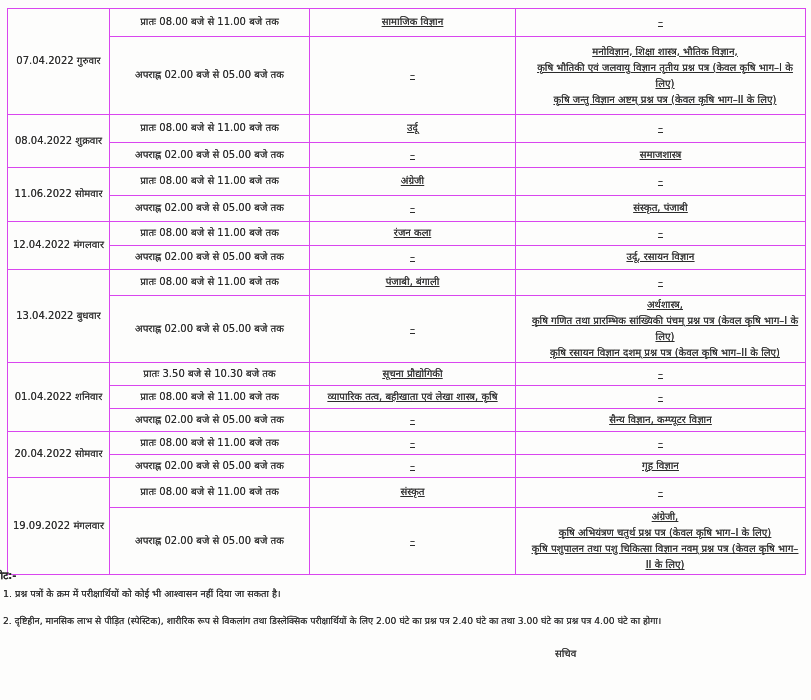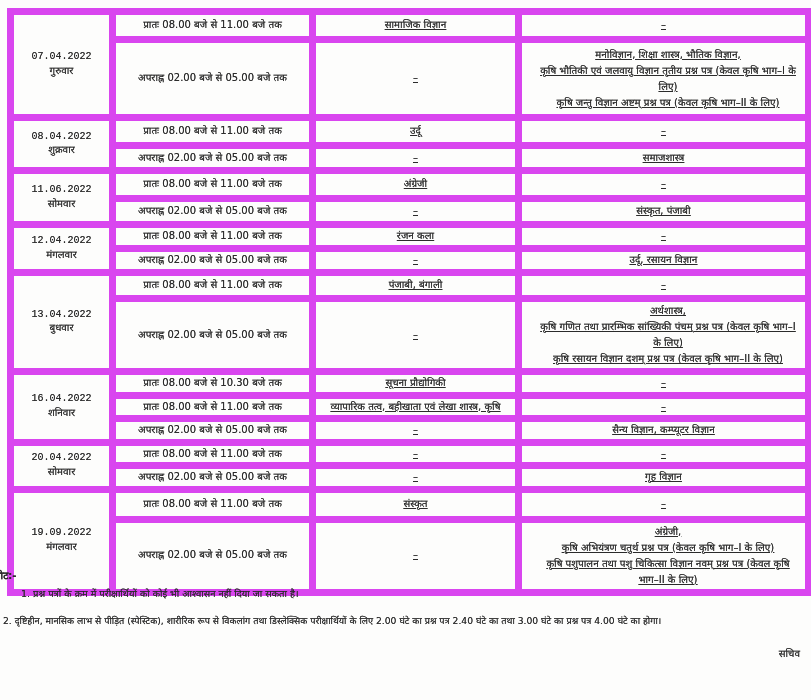--- a/index.html
+++ b/index.html
@@ -6,42 +6,42 @@
   html,body { width:811px; height:700px; overflow:hidden; background:#ffffff; }
   body { font-family:"DejaVu Sans", sans-serif; color:#2b2b2b; }
   .page { position:relative; width:811px; height:700px; background:#fdfdfc; }
   .scan { text-shadow:0 0 0.45px rgba(40,40,40,.75); }
 
   table.tt {
     position:absolute; left:7px; top:8px; width:798px;
     border-collapse:collapse; table-layout:fixed;
   }
   table.tt td {
-    border:7px solid #d946ef;
+    border:1px solid #d946ef;
     vertical-align:middle;
     text-align:center;
     font-size:10px;
     line-height:1.45;
     padding:1px 4px;
     overflow:hidden;
   }
-  td.c-date { font-size:10px;font-family:Liberation Mono, monospace; }
+  td.c-date { font-size:10px; }
   td.c-time { font-size:10px; }
   td.c-sub  { font-size:10px;text-decoration:underline; }
   .big-cell div { text-align:center;margin-left:9px; }
   .subject-line { line-height:1.6; }
 
   tr.h28{height:28px} tr.h78{height:78px} tr.h25{height:25px} tr.h26{height:26px}
   tr.h24{height:24px} tr.h67{height:67px} tr.h23{height:23px} tr.h30{height:30px}
   tr.h60{height:60px}
 
   .note-label { position:absolute; left:-5px; top:568px; font-size:10px; font-weight:bold; }
-  .note-1 { position:absolute; left:3px; top:587px; width:790px; font-size:9.5px;margin-left:18px; }
+  .note-1 { position:absolute; left:3px; top:587px; width:790px; font-size:9.5px; }
   .note-2 { position:absolute; left:3px; top:614px; width:808px; font-size:9.2px; white-space:nowrap; }
-  .signature { position:absolute; left:555px; top:644px; width:245px; text-align:right; font-size:10px; line-height:1.9; }
+  .signature { position:absolute; left:555px; top:644px; width:245px; text-align:left; font-size:10px; line-height:1.9; }
 </style>
 </head>
 <body>
 
 <div class="page scan">
 
   <table class="tt">
     <colgroup>
       <col style="width:102px">
         <col style="width:200px">
@@ -112,22 +112,22 @@
         <td class="c-time">अपराह्न 02.00 बजे से 05.00 बजे तक</td>
         <td class="c-sub">–</td>
         <td class="c-sub big-cell">
           <div class="subject-line">अर्थशास्त्र,</div>
           <div class="subject-line">कृषि गणित तथा प्रारम्भिक सांख्यिकी पंचम् प्रश्न पत्र (केवल कृषि भाग–I के लिए)</div>
           <div class="subject-line">कृषि रसायन विज्ञान दशम् प्रश्न पत्र (केवल कृषि भाग–II के लिए)</div>
         </td>
       </tr>
 
       <tr class="h23">
-        <td class="c-date" rowspan="3">16.04.2022 शनिवार</td>
-        <td class="c-time">प्रातः 08.00 बजे से 10.30 बजे तक</td>
+        <td class="c-date" rowspan="3">01.04.2022 शनिवार</td>
+        <td class="c-time">प्रातः 3.50 बजे से 10.30 बजे तक</td>
         <td class="c-sub">सूचना प्रौद्योगिकी</td>
         <td class="c-sub">–</td>
       </tr>
       <tr class="h23">
         <td class="c-time">प्रातः 08.00 बजे से 11.00 बजे तक</td>
         <td class="c-sub">व्यापारिक तत्व, बहीखाता एवं लेखा शास्त्र, कृषि</td>
         <td class="c-sub">–</td>
       </tr>
       <tr class="h23">
         <td class="c-time">अपराह्न 02.00 बजे से 05.00 बजे तक</td>

